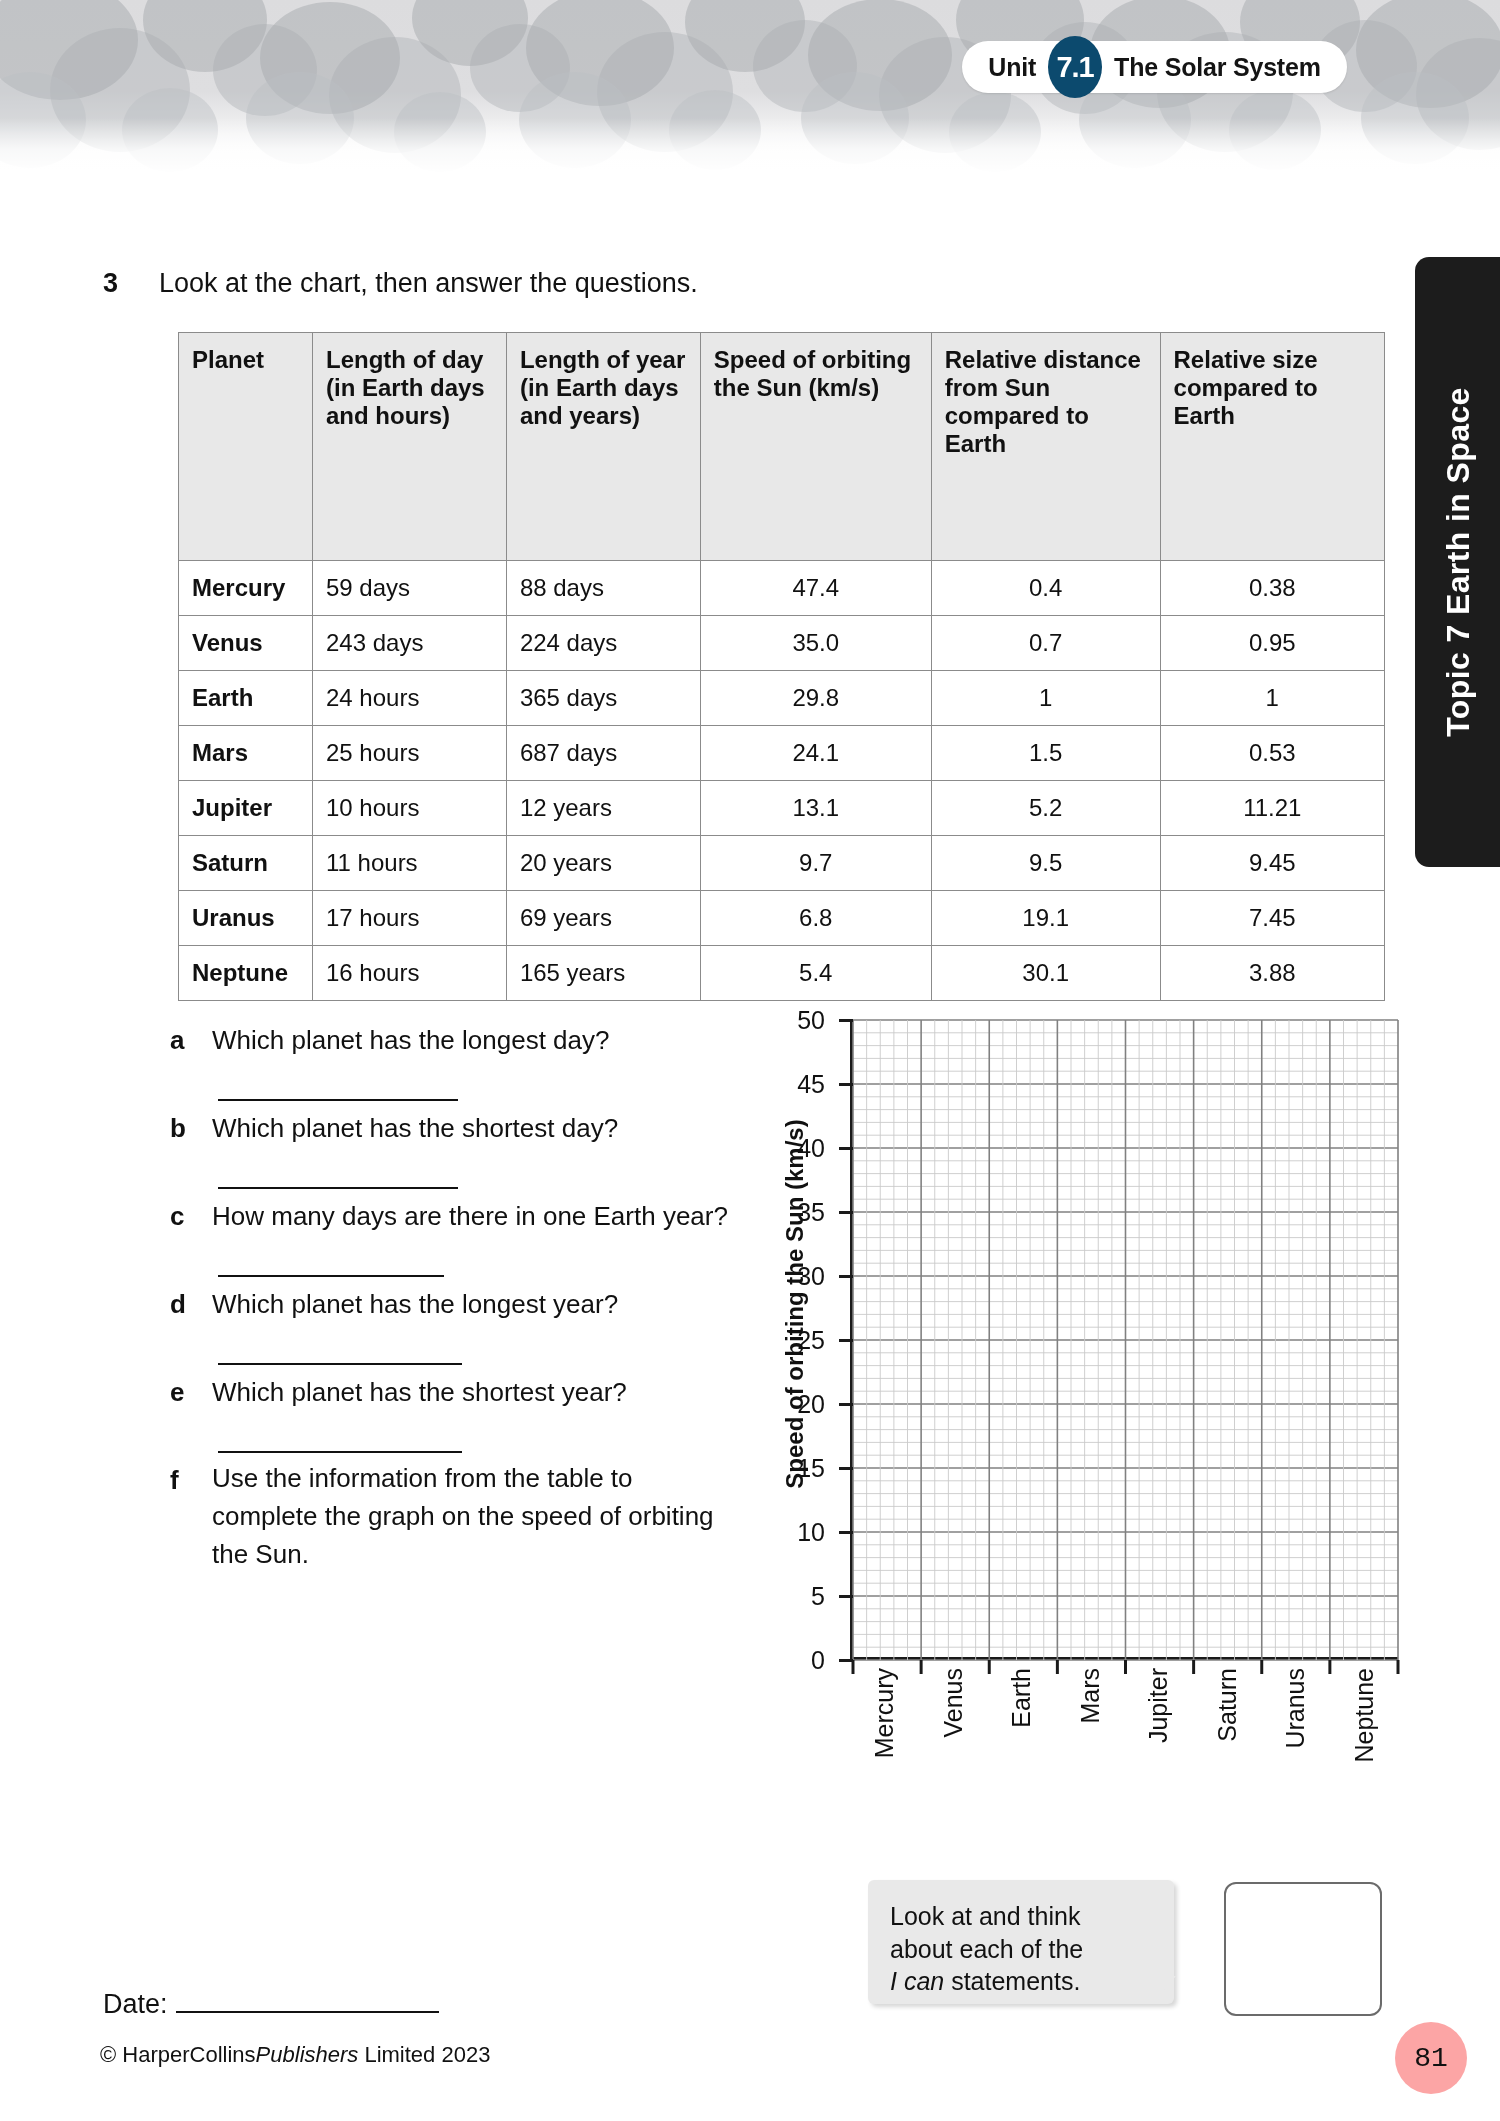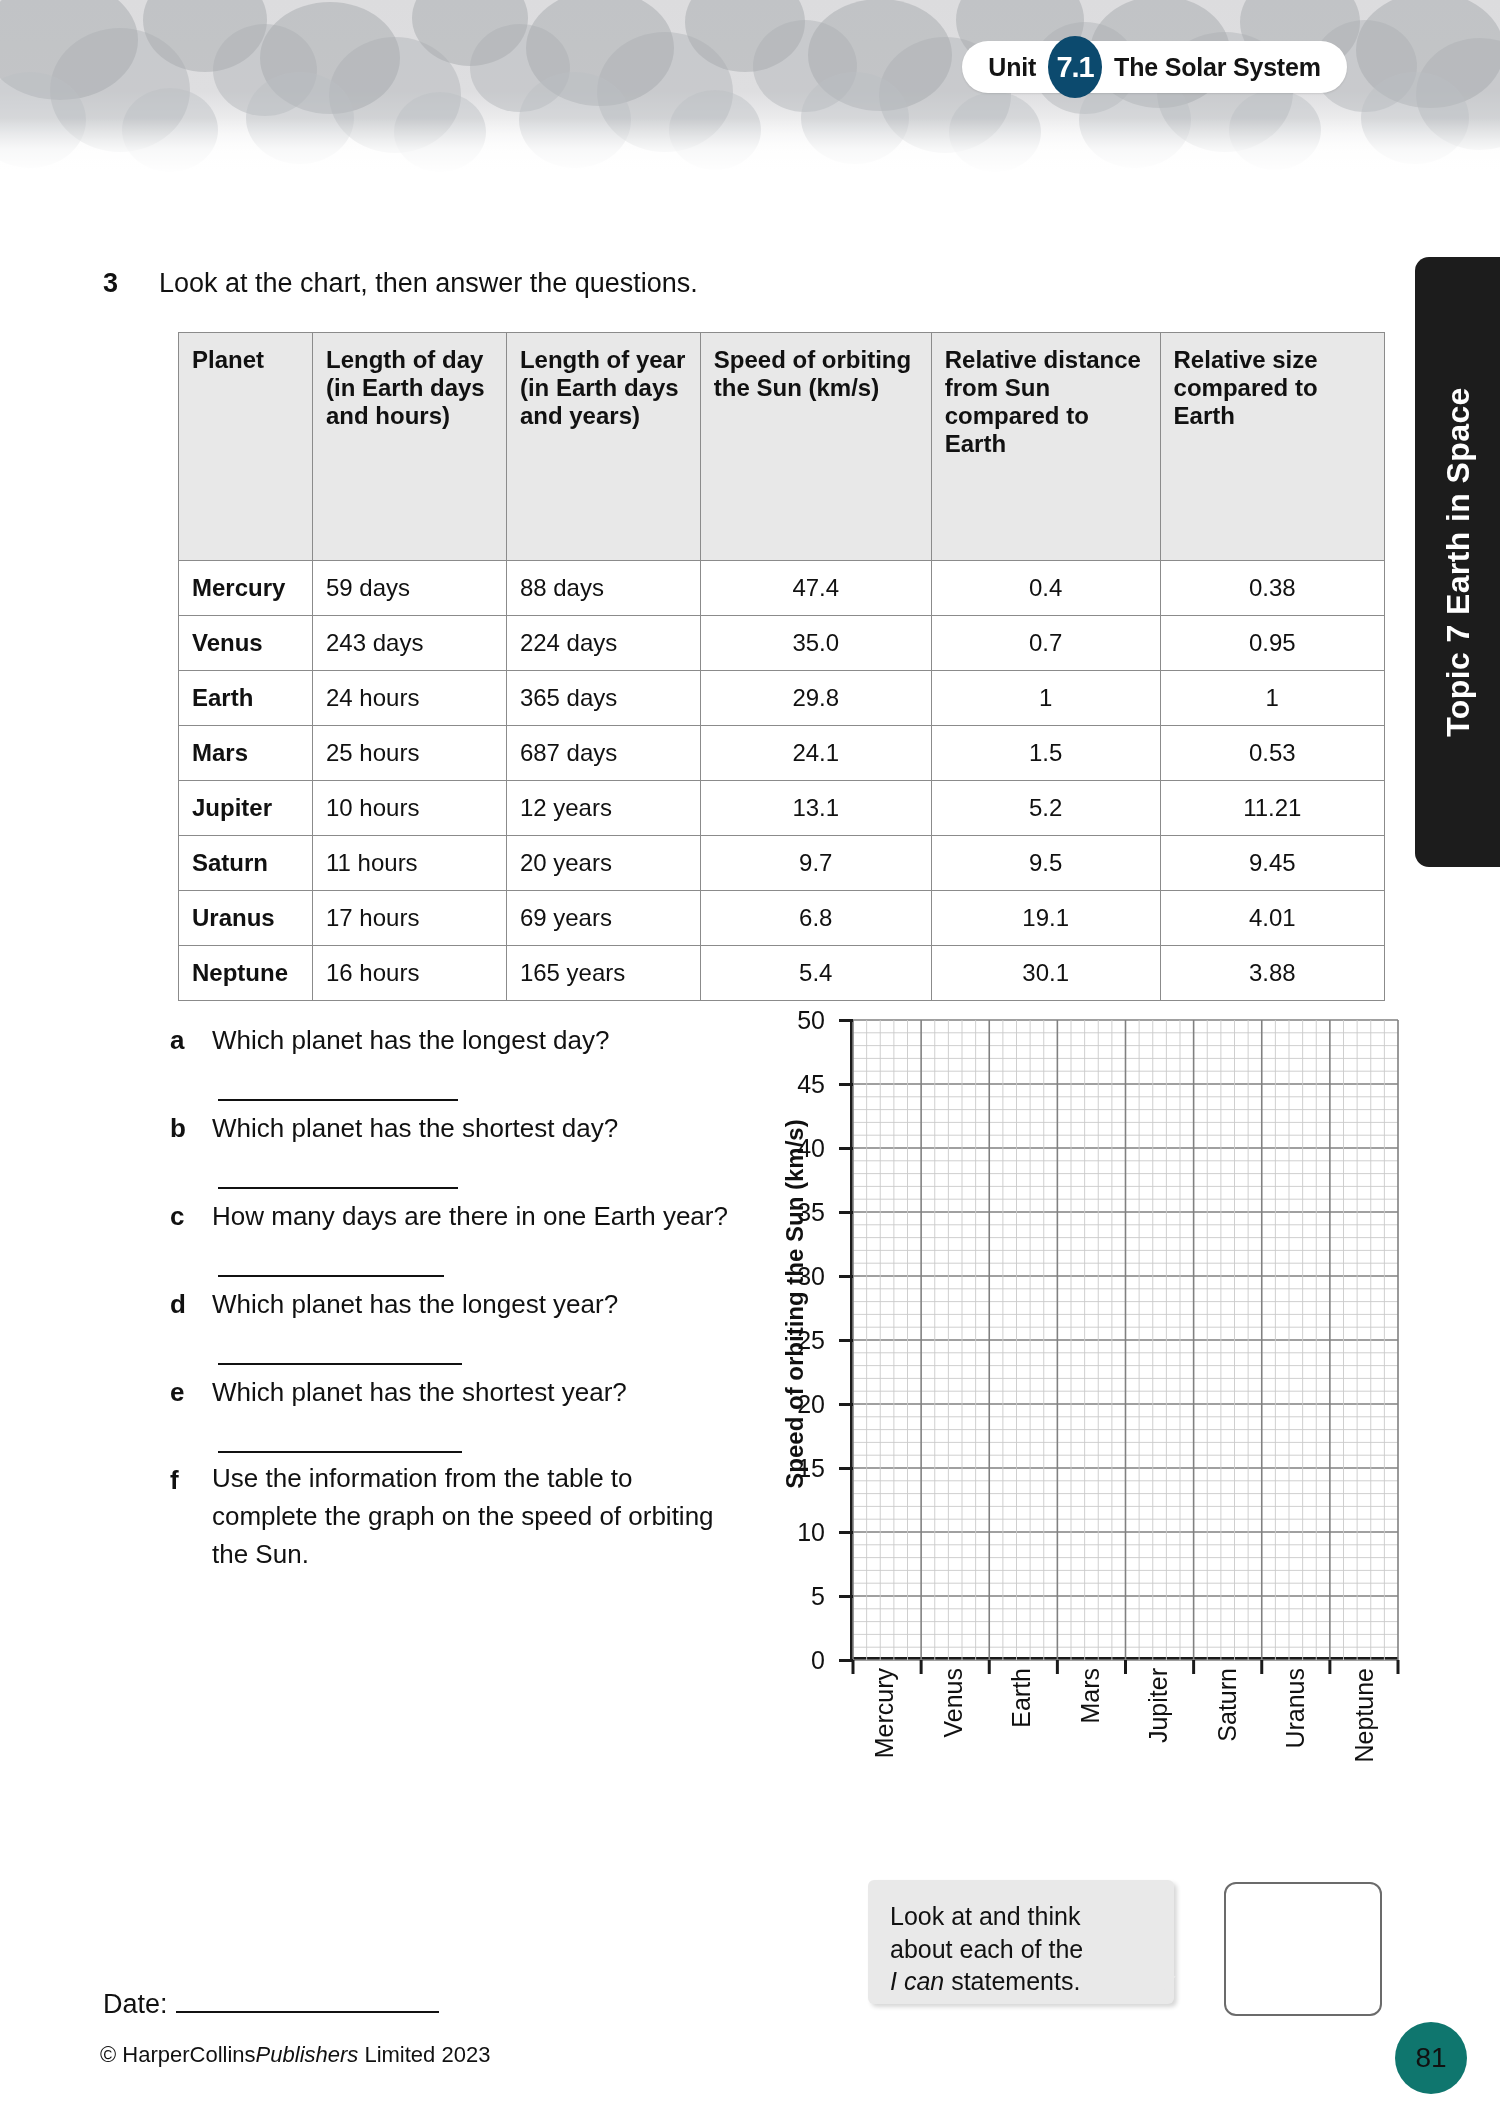--- a/index.html
+++ b/index.html
@@ -269,23 +269,24 @@
     position: absolute;
     left: 100px; top: 2042px;
     font-size: 22px;
   }
   .copyright i { font-style: italic; }
   .page-badge {
     position: absolute;
     left: 1395px; top: 2022px;
     width: 72px; height: 72px;
     border-radius: 50%;
-    background: #0f766e;
+    background: #fca5a5;
     display: flex; align-items: center; justify-content: center;
     font-size: 28px;
+    font-family: Liberation Mono, monospace;
   }
 </style>
 </head>
 <body>
 
 <div class="banner">
   <div class="banner-bg"></div>
   <svg class="banner-svg" width="1500" height="175">
     <g fill="#9ea2a6" opacity="0.42">
       <ellipse cx="60" cy="40" rx="78" ry="60"></ellipse>
@@ -421,21 +422,21 @@
         <td class="num">9.7</td>
         <td class="num">9.5</td>
         <td class="num">9.45</td>
       </tr>
       <tr>
         <td class="planet-name">Uranus</td>
         <td>17 hours</td>
         <td>69 years</td>
         <td class="num">6.8</td>
         <td class="num">19.1</td>
-        <td class="num">4.01</td>
+        <td class="num">7.45</td>
       </tr>
       <tr>
         <td class="planet-name">Neptune</td>
         <td>16 hours</td>
         <td>165 years</td>
         <td class="num">5.4</td>
         <td class="num">30.1</td>
         <td class="num">3.88</td>
       </tr>
     </tbody>

